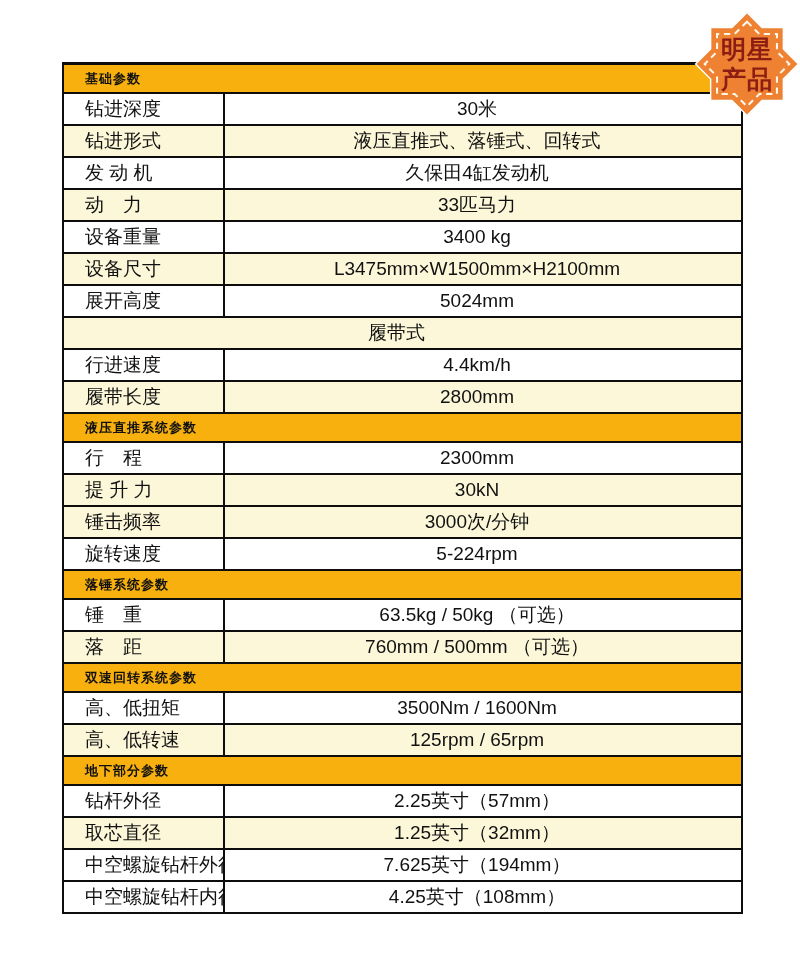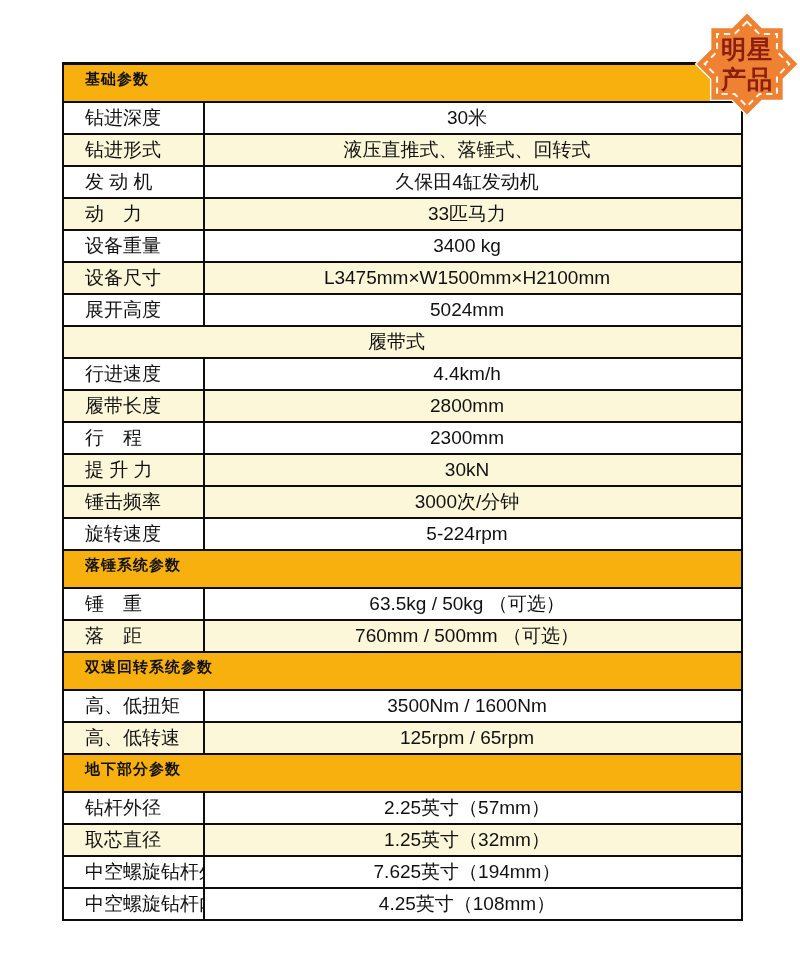--- a/index.html
+++ b/index.html
@@ -20,24 +20,24 @@
     left: 62px;
     top: 62px;
     width: 681px;
     box-sizing: border-box;
     border: 2px solid var(--line, #0d0d0d);
     border-top-width: 3px;
     background: #ffffff;
     color: #111111;
   }
   .section-header {
-    height: 36px;
+    height: 27px;
     line-height: 27px;
     background: var(--accent, #F7B00E);
-    font-size: 15px;
+    font-size: 13px;
     font-weight: bold;
     padding-left: 21px;
     letter-spacing: 1px;
     white-space: nowrap;
     overflow: hidden;
   }
   .section-header + .section-header,
   .row + .section-header,
   .section-header + .row,
   .row + .row {
@@ -48,21 +48,21 @@
     height: 30px;
     line-height: 30px;
     font-size: 19px;
     background: #ffffff;
     white-space: nowrap;
   }
   .row.shade {
     background: var(--shade, #FBF7D8);
   }
   .row .label {
-    width: 141px;
+    width: 161px;
     box-sizing: border-box;
     padding-left: 21px;
     border-right: 2px solid var(--line, #0d0d0d);
     overflow: hidden;
   }
   .row .value {
     flex: 1;
     text-align: center;
     padding-right: 12px;
     overflow: hidden;
@@ -123,20 +123,21 @@
         <div class="value">履带式</div>
       </div>
       <div class="row">
         <div class="label">行进速度</div>
         <div class="value">4.4km/h</div>
       </div>
       <div class="row shade">
         <div class="label">履带长度</div>
         <div class="value">2800mm</div>
       </div>
+      <div class="section-header">液压直推系统参数</div>
       <div class="row">
         <div class="label">行　程</div>
         <div class="value">2300mm</div>
       </div>
       <div class="row shade">
         <div class="label">提 升 力</div>
         <div class="value">30kN</div>
       </div>
       <div class="row shade">
         <div class="label">锤击频率</div>

